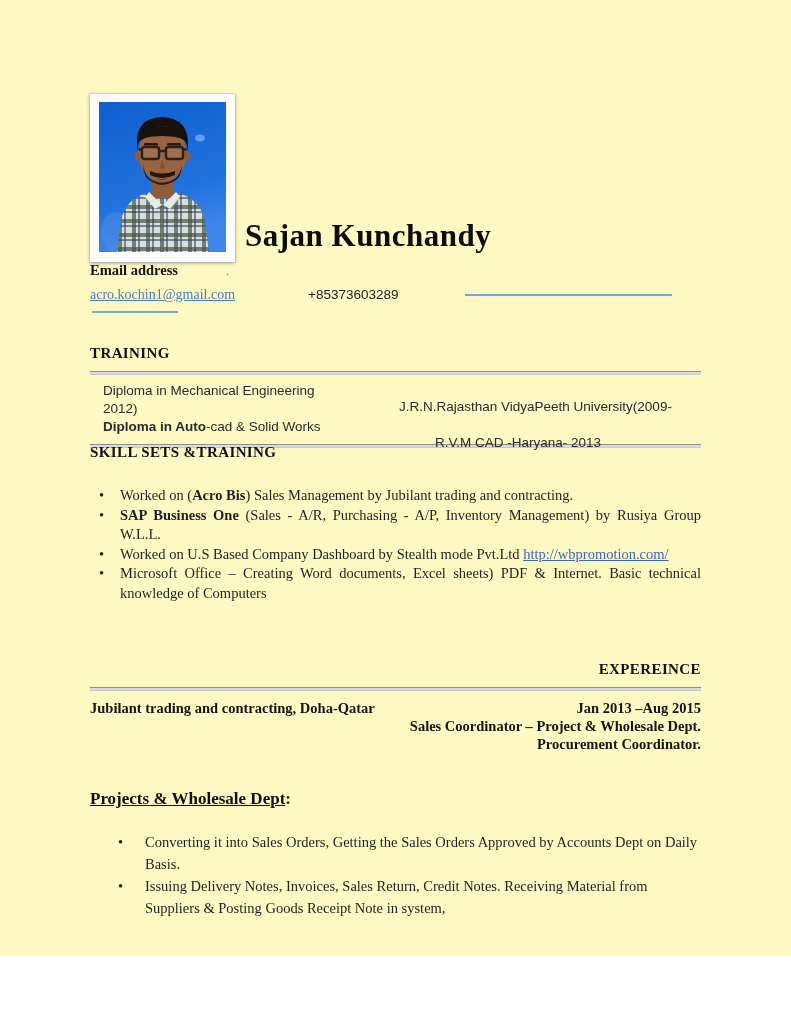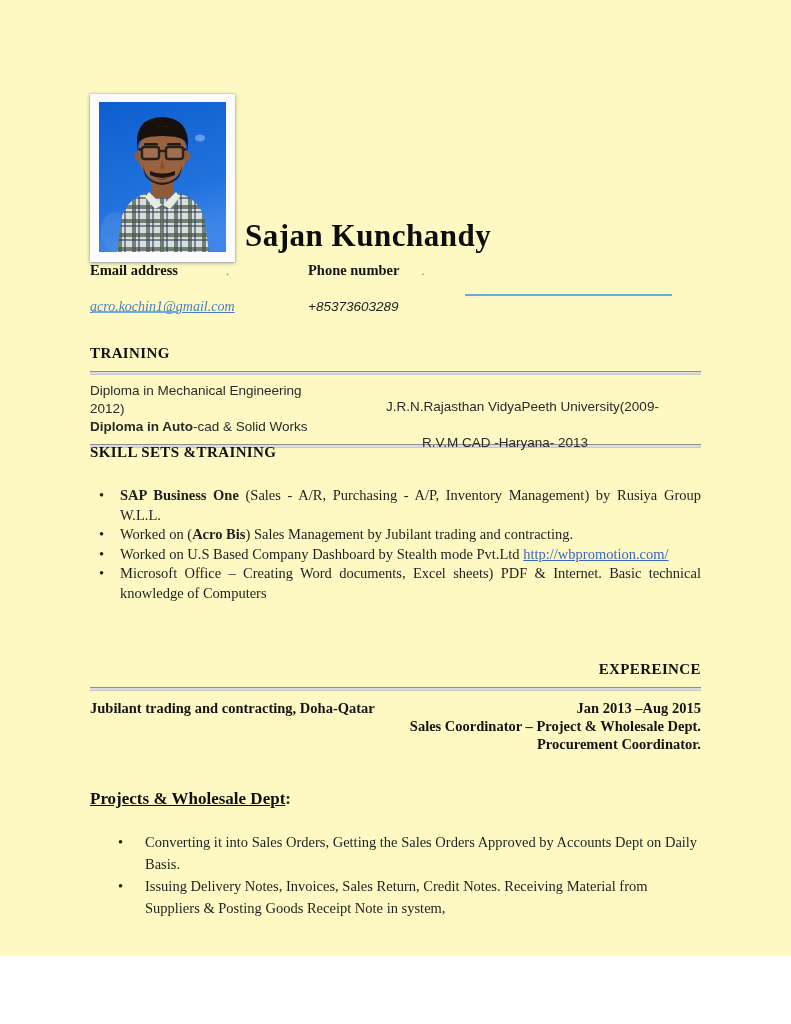--- a/index.html
+++ b/index.html
@@ -23,39 +23,39 @@
   }
 
   
   .contact { position:absolute; left:90px; top:261px; width:611px; height:62px; }
   .c-row { display:flex; }
   .c-col1 { width:218px; }
   .c-col2 { width:200px; }
   .lbl { font-weight:bold; font-size:14.5px; color:#141414; }
   .stray-dot { color:#777; font-size:12px; margin-left:48px; }
   .stray-dot.p { margin-left:22px; }
-  .vals { margin-top:18px;font-style:italic; }
+  .vals { margin-top:6px; }
   .email-link { font-size:14px; color:#4a7ebb; text-decoration:underline; cursor:pointer; }
   .phone-val { font-family:"Liberation Sans", sans-serif; font-size:13.5px; color:#222; }
   .blue-line { position:absolute; height:2px; background:#6fa8dc; }
   .blue-line.long { left:375px; top:33px; width:207px; }
   .blue-line.short { left:2px; top:50px; width:86px; }
 
   
   .sec-h {
     margin:0; font-size:15px; font-weight:bold; letter-spacing:.4px; color:#111;
   }
   .hr {
     height:2px; margin-top:9px; background:#dcdcdc;
     border-top:1px solid #8f8f8f; border-bottom:1px solid #c9c9c9;
   }
 
   
   .education { position:absolute; left:90px; top:345px; width:611px; }
-  .edu-rows { margin-top:7px; font-family:"Liberation Sans", sans-serif; font-size:13.5px; color:#2a2a2a; }
+  .edu-rows { margin-top:7px; font-family:"Liberation Sans", sans-serif; font-size:13.5px; color:#2a2a2a;margin-left:13px; }
   .edu-row { position:relative; line-height:18px; }
   .edu-right { position:absolute; top:16px; }
   .edu-right.r1 { left:296px; }
   .edu-right.r2 { left:332px; }
   .edu-wrap { line-height:18px; }
   .edu-row b, .edu-wrap b { font-weight:bold; }
   .education .hr.bottom { margin-top:8px; }
 
   
   .skills { position:absolute; left:90px; top:444px; width:611px; }
@@ -142,23 +142,20 @@
     </svg>
   </div>
 
   <h1 class="name">Sajan Kunchandy</h1>
 
   <div class="contact">
     <div class="c-row">
       <div class="c-col1">
         <span class="lbl">Email address</span><span class="stray-dot">.</span>
       </div>
-      <div class="c-col2">
-        <span class="lbl">Phone number</span><span class="stray-dot p">.</span>
-      </div>
     </div>
     <div class="c-row vals">
       <div class="c-col1">
         <a class="email-link">acro.kochin1@gmail.com</a>
       </div>
       <div class="c-col2">
         <span class="phone-val">+85373603289</span>
       </div>
     </div>
     <div class="blue-line long"></div>
@@ -178,22 +175,22 @@
         <span><b>Diploma in Auto</b><span>-cad &amp; Solid Works</span></span>
         <span class="edu-right r2">R.V.M CAD -Haryana- 2013</span>
       </div>
     </div>
     <div class="hr bottom"></div>
   </section>
 
   <section class="skills">
     <h2 class="sec-h">SKILL SETS &amp;TRAINING</h2>
     <ul class="blist">
+      <li><span>Worked on (</span><b>Acro Bis</b><span>) Sales Management by Jubilant trading and contracting.</span></li>
       <li><b>SAP Business One</b><span> (Sales - A/R, Purchasing - A/P, Inventory Management) by Rusiya Group W.L.L.</span></li>
-      <li><span>Worked on (</span><b>Acro Bis</b><span>) Sales Management by Jubilant trading and contracting.</span></li>
       <li><span>Worked on U.S Based Company Dashboard by Stealth mode Pvt.Ltd </span><a class="url-link">http://wbpromotion.com/</a></li>
       <li><span>Microsoft Office – Creating Word documents, Excel sheets) PDF &amp; Internet. Basic technical knowledge of Computers</span></li>
     </ul>
   </section>
 
   <section class="experience">
     <h2 class="sec-h">EXPEREINCE</h2>
     <div class="hr"></div>
     <div class="xp-row">
       <span>Jubilant trading and contracting, Doha-Qatar</span>

